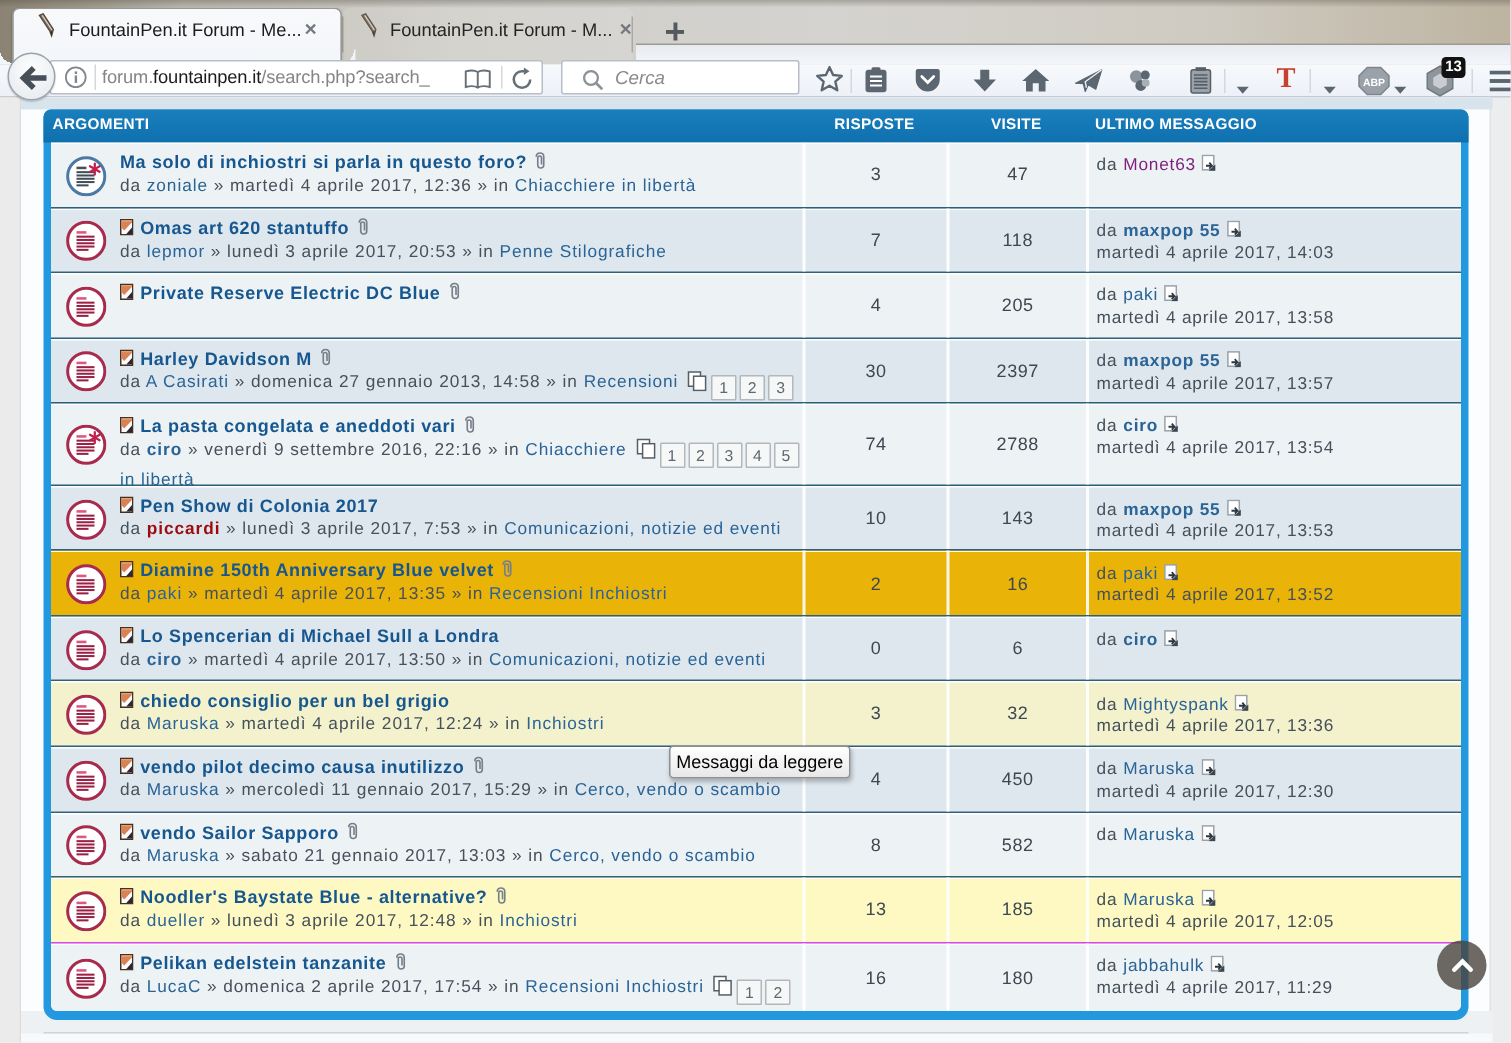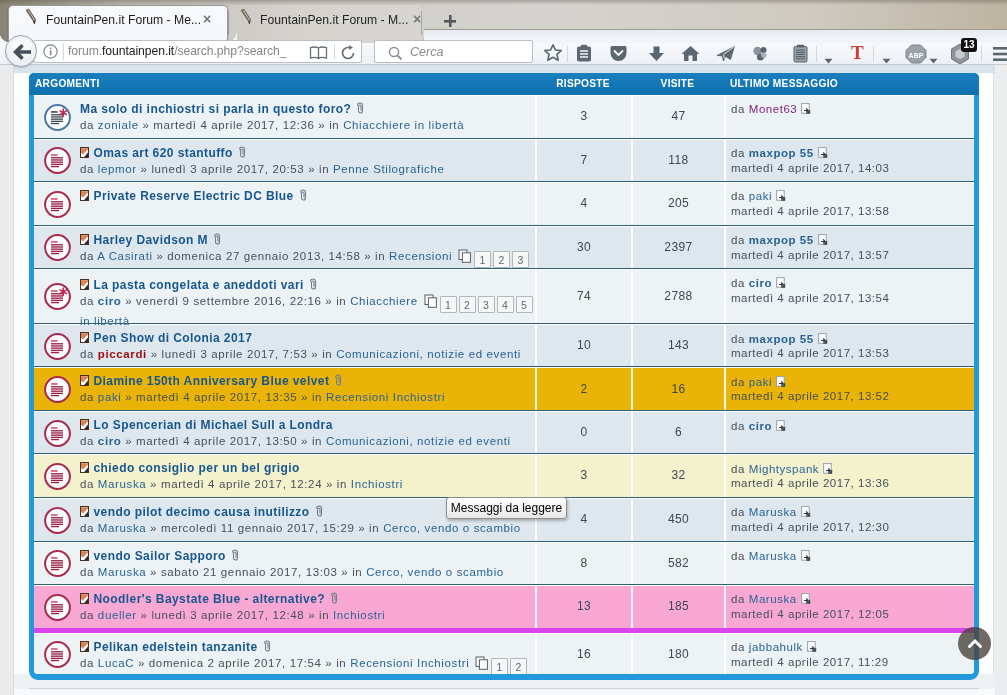--- a/index.html
+++ b/index.html
@@ -556,21 +556,21 @@
 <div class="c-num">8</div>
             <div class="c-num c-vis">582</div>
 <div class="c-last">
               <div><span class="mg">da </span><span class="lul">Maruska</span><svg width="10" height="11" viewBox="0 0 10 11" style="vertical-align:-1px;margin-left:4px">
                   <rect x="0.6" y="0.6" width="7.6" height="9.6" fill="#fff" stroke="#9aa1a8" stroke-width="1"></rect>
                   <path d="M3 7.5 L7 7.5 L5.2 5.4 M7 7.5 L5.2 9.4" stroke="#2d3740" stroke-width="1.2" fill="none"></path>
                   <path d="M9.2 10.8 L4.8 10.8 L9.2 6.6 Z" fill="#3c464e"></path>
                 </svg></div>
             </div>
 </div>
-<div class="row" style="height:44px;border-top:1px solid #2E607A;background:#f9a8d4">
+<div class="row" style="height:44px;border-top:1px solid #2E607A;background:#fef9c3">
 <div class="c-arg" style="padding-top:0px">
               <div class="cic"><svg width="27" height="27" viewBox="0 0 27 27" style="">
                   <circle cx="13.5" cy="13.5" r="12.4" fill="#fff" stroke="#A82A4C" stroke-width="2"></circle>
                   <rect x="7" y="7.1" width="6.6" height="1.7" fill="#DD5780"></rect>
                   <rect x="7" y="10.1" width="12" height="1.35" fill="#9A2145"></rect>
                   <rect x="7" y="12.3" width="12" height="1.35" fill="#9A2145"></rect>
                   <rect x="7" y="14.5" width="12" height="1.35" fill="#9A2145"></rect>
                   <rect x="7" y="16.7" width="12" height="1.35" fill="#9A2145"></rect>
                   <rect x="7" y="18.9" width="8" height="1.35" fill="#9A2145"></rect>
                 </svg></div>
@@ -588,21 +588,21 @@
             <div class="c-num c-vis">185</div>
 <div class="c-last">
               <div><span class="mg">da </span><span class="lul">Maruska</span><svg width="10" height="11" viewBox="0 0 10 11" style="vertical-align:-1px;margin-left:4px">
                   <rect x="0.6" y="0.6" width="7.6" height="9.6" fill="#fff" stroke="#9aa1a8" stroke-width="1"></rect>
                   <path d="M3 7.5 L7 7.5 L5.2 5.4 M7 7.5 L5.2 9.4" stroke="#2d3740" stroke-width="1.2" fill="none"></path>
                   <path d="M9.2 10.8 L4.8 10.8 L9.2 6.6 Z" fill="#3c464e"></path>
                 </svg></div>
               <div class="ld">martedì 4 aprile 2017, 12:05</div>
             </div>
 </div>
-<div class="row" style="height:46.5px;border-top:5px solid #d946ef;background:#EDF2F5">
+<div class="row" style="height:46.5px;border-top:1px solid #d946ef;background:#EDF2F5">
 <div class="c-arg" style="padding-top:0px">
               <div class="cic"><svg width="27" height="27" viewBox="0 0 27 27" style="">
                   <circle cx="13.5" cy="13.5" r="12.4" fill="#fff" stroke="#A82A4C" stroke-width="2"></circle>
                   <rect x="7" y="7.1" width="6.6" height="1.7" fill="#DD5780"></rect>
                   <rect x="7" y="10.1" width="12" height="1.35" fill="#9A2145"></rect>
                   <rect x="7" y="12.3" width="12" height="1.35" fill="#9A2145"></rect>
                   <rect x="7" y="14.5" width="12" height="1.35" fill="#9A2145"></rect>
                   <rect x="7" y="16.7" width="12" height="1.35" fill="#9A2145"></rect>
                   <rect x="7" y="18.9" width="8" height="1.35" fill="#9A2145"></rect>
                 </svg></div>

